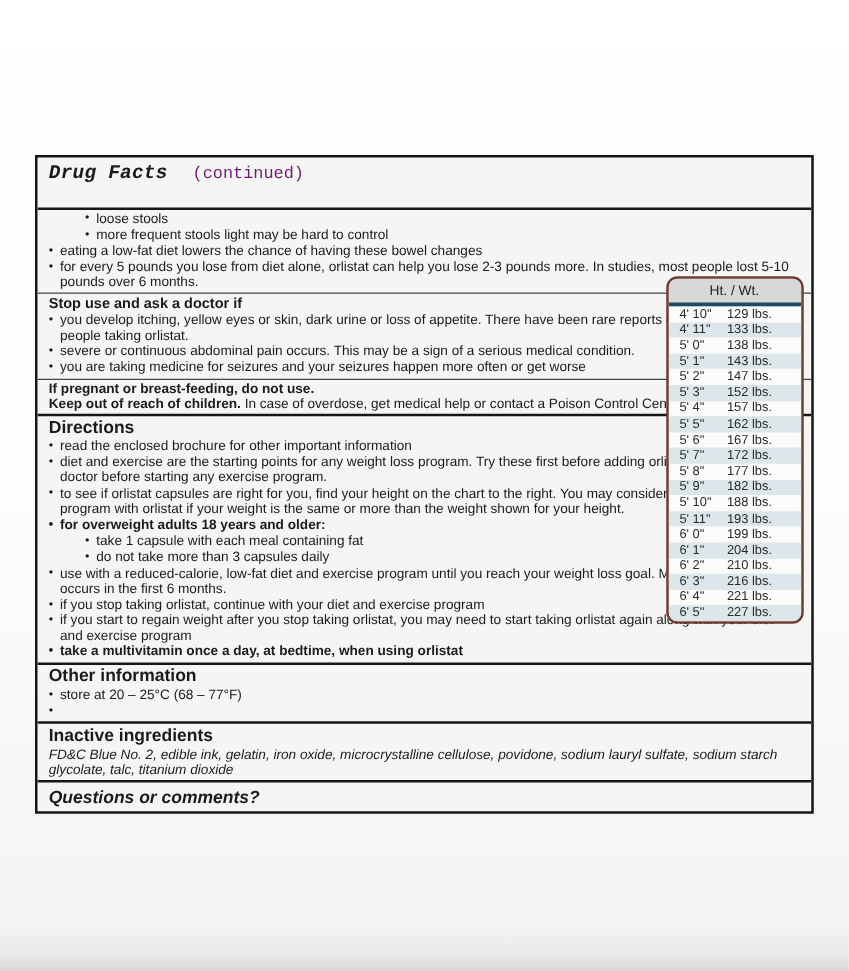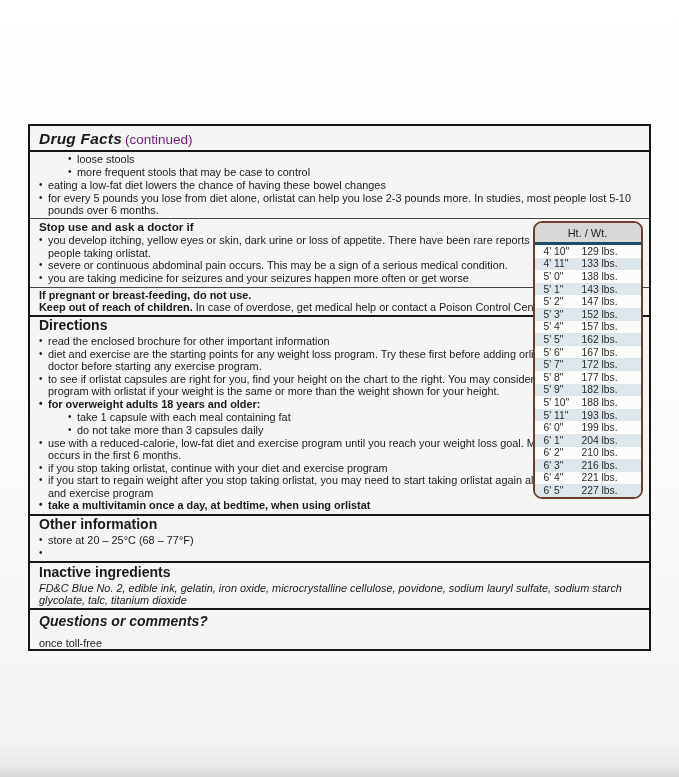--- a/index.html
+++ b/index.html
@@ -7,22 +7,22 @@
     width:679px;height:777px;position:relative;overflow:hidden;
     font-family:"Liberation Sans",sans-serif;color:#1b1b1b;
     background:linear-gradient(180deg,#ffffff 0%,#fdfdfc 50%,#f4f4f3 95%,#e9e9e8 98.4%,#d7d7d6 100%);
   }
   .panel{
     position:absolute;left:28px;top:124px;width:623px;height:527px;
     box-sizing:border-box;border:2.5px solid #161616;background:#f5f5f3;
     overflow:hidden;
   }
   .panel-title{
-    display:flex;align-items:baseline;gap:3px;
-    padding:4px 9px 3px 9px;border-bottom:2.5px solid #161616;
+    display:flex;align-items:baseline;gap:20px;
+    padding:4px 9px 19px 9px;border-bottom:2.5px solid #161616;font-family:Liberation Mono, monospace;
   }
   .panel-title .main{font-style:italic;font-weight:bold;font-size:15.5px;line-height:17px;letter-spacing:.2px;}
   .panel-title .cont{font-size:13.5px;color:#701a75;}
   .section{padding:1.2px 9px 1.8px 9px;position:relative;}
   .section.thin{border-top:1.2px solid #454545;}
   .section.thick{border-top:2.3px solid #161616;}
   ul.bullets{list-style:none;margin:0;padding:0;}
   li.bullet{display:flex;font-size:10.9px;line-height:12.2px;margin:0 0 0.6px 0;}
   li.bullet .dot{flex:none;width:9px;font-size:10px;color:#1b1b1b;}
   li.bullet.lv2{margin-left:29px;}
@@ -60,21 +60,21 @@
   </div>
   <div id="sections">
       <div class="section">
         <ul class="bullets">
           <li class="bullet lv2">
             <span class="dot">•</span>
             <span class="txt">loose stools</span>
           </li>
           <li class="bullet lv2">
             <span class="dot">•</span>
-            <span class="txt">more frequent stools that may be case to control</span>
+            <span class="txt">more frequent stools light may be hard to control</span>
           </li>
           <li class="bullet">
             <span class="dot">•</span>
             <span class="txt">eating a low-fat diet lowers the chance of having these bowel changes</span>
           </li>
           <li class="bullet">
             <span class="dot">•</span>
             <span class="txt">for every 5 pounds you lose from diet alone, orlistat can help you lose 2-3 pounds more. In studies, most people lost 5-10 pounds over 6 months.</span>
           </li>
         </ul>

